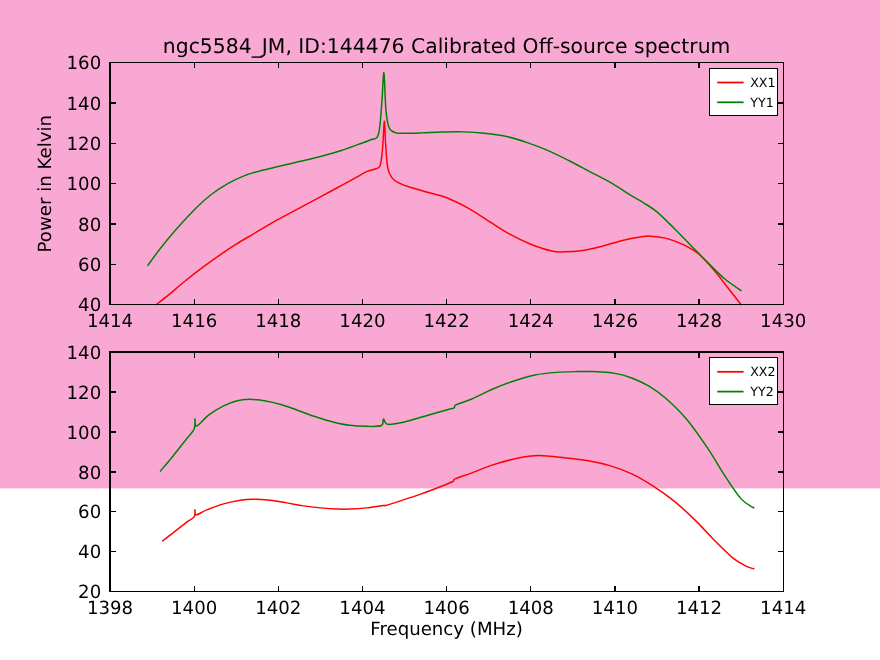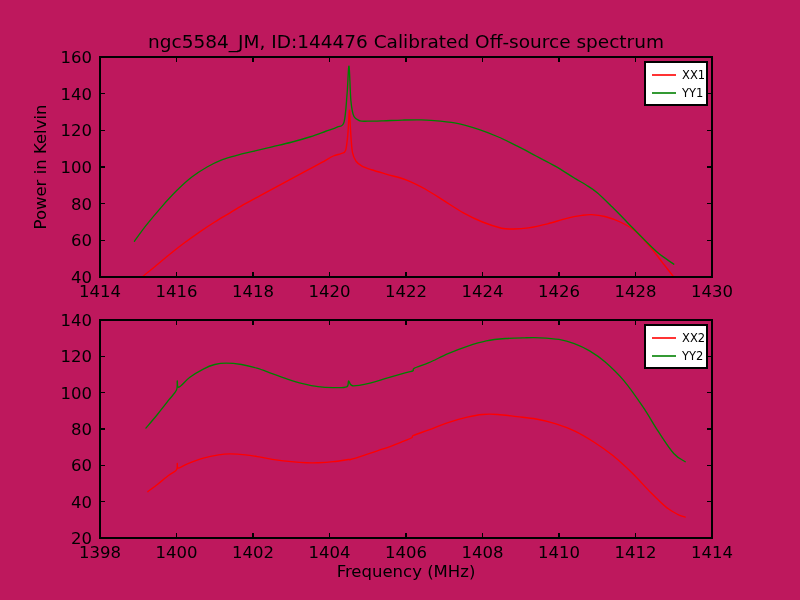--- a/index.html
+++ b/index.html
@@ -11,22 +11,22 @@
     width: 800px;
     height: 600px;
     font-family: "DejaVu Sans", sans-serif;
     overflow: hidden;
     position: relative;
   }
   #figure {
     position: absolute;
     left: 0; top: 0;
     width: 800px;
-    height: 600px;
-    background: #be185d;
+    height: 444px;
+    background: #f9a8d4;
   }
   svg { display: block; }
   .axis-line {
     fill: none;
     stroke: #000000;
     stroke-width: 1.1;
     shape-rendering: crispEdges;
   }
   .tick-mark {
     stroke: #000000;

